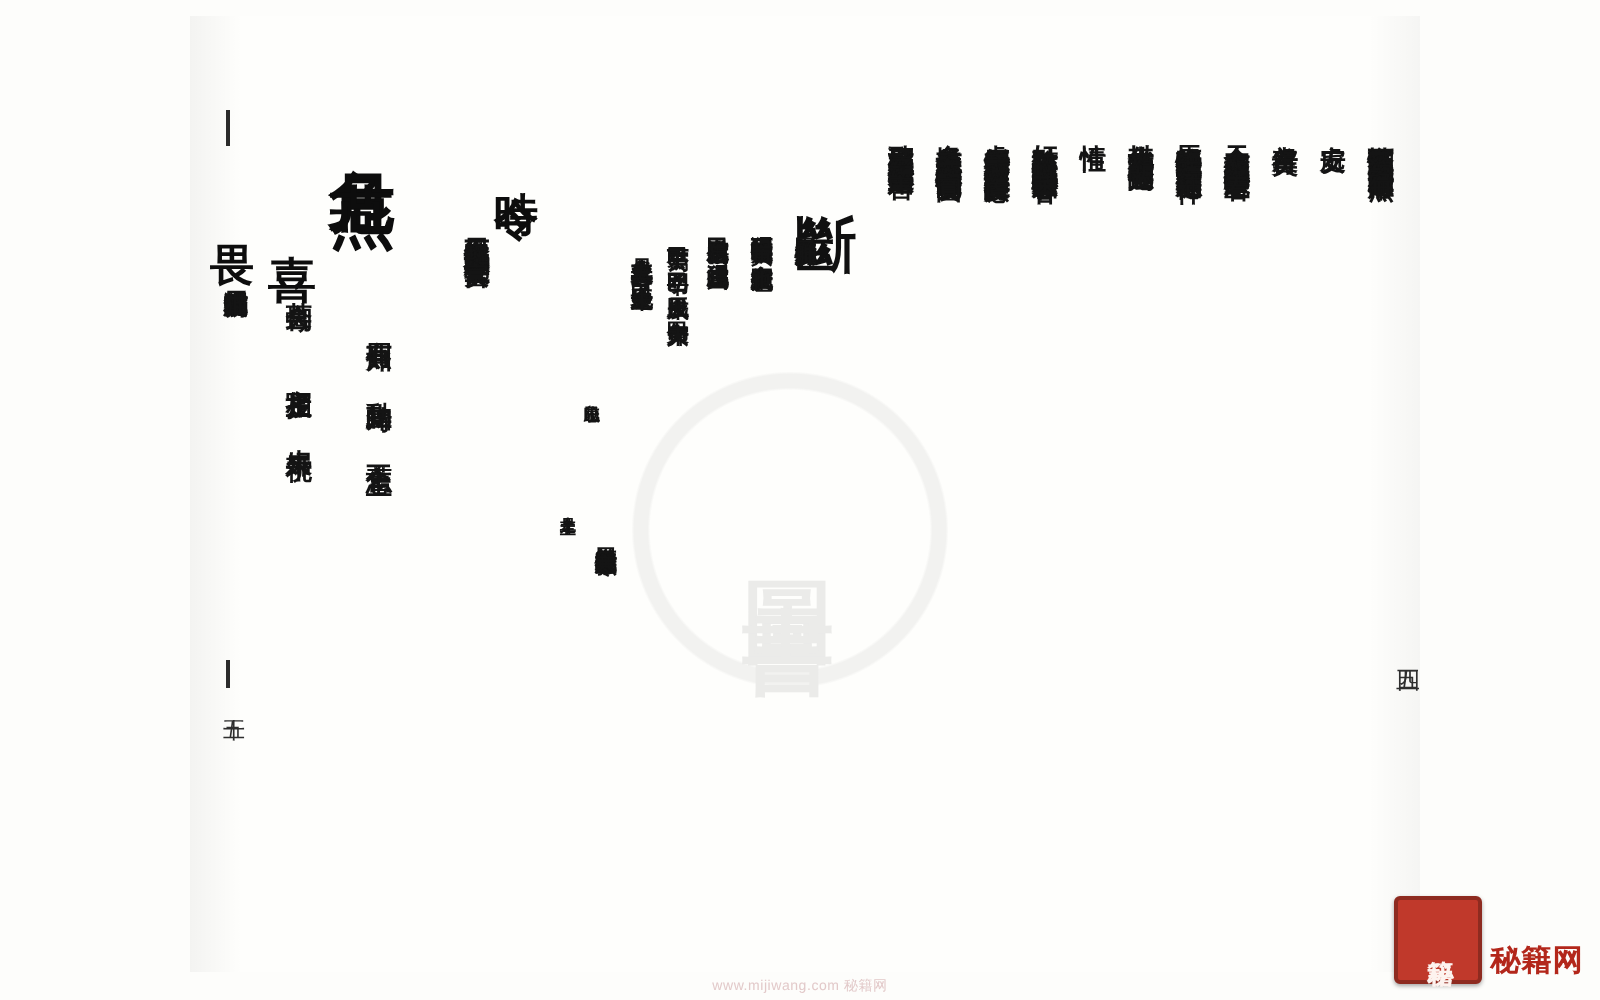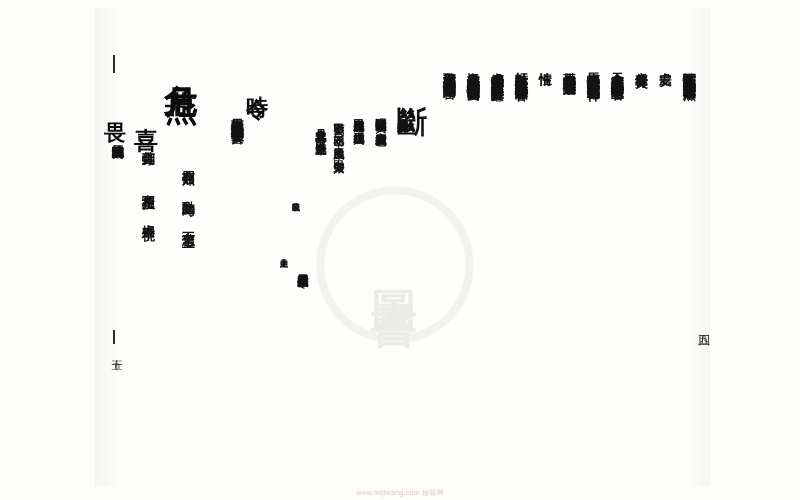--- a/index.html
+++ b/index.html
@@ -242,16 +242,22 @@
 
   <div class="vcol body-col sm" style="right:645px; top:140px; height:230px;">莫合蝴　　　寔主相投　　夫婦千祧</div>
 
   <div class="title-col" style="right:672px; top:105px; font-size:22px;">畏</div>
 
   <div class="vcol body-col xs" style="right:676px; top:135px; height:220px; font-size:12px;">蛇蛟龍馬鼠鳥狗狸猫</div>
 
   <div id="edge-mark">十五</div>
   <div id="edge-mark-right">五四</div>
 
+  <div id="seal-logo">
+    <div id="seal-box">
+      <span>秘籍</span>
+    </div>
+    <div id="seal-label">秘籍网</div>
+  </div>
 
   <div id="bottom-caption">www.mijiwang.com  秘籍网</div>
 
 </div>
 
 </body></html>

